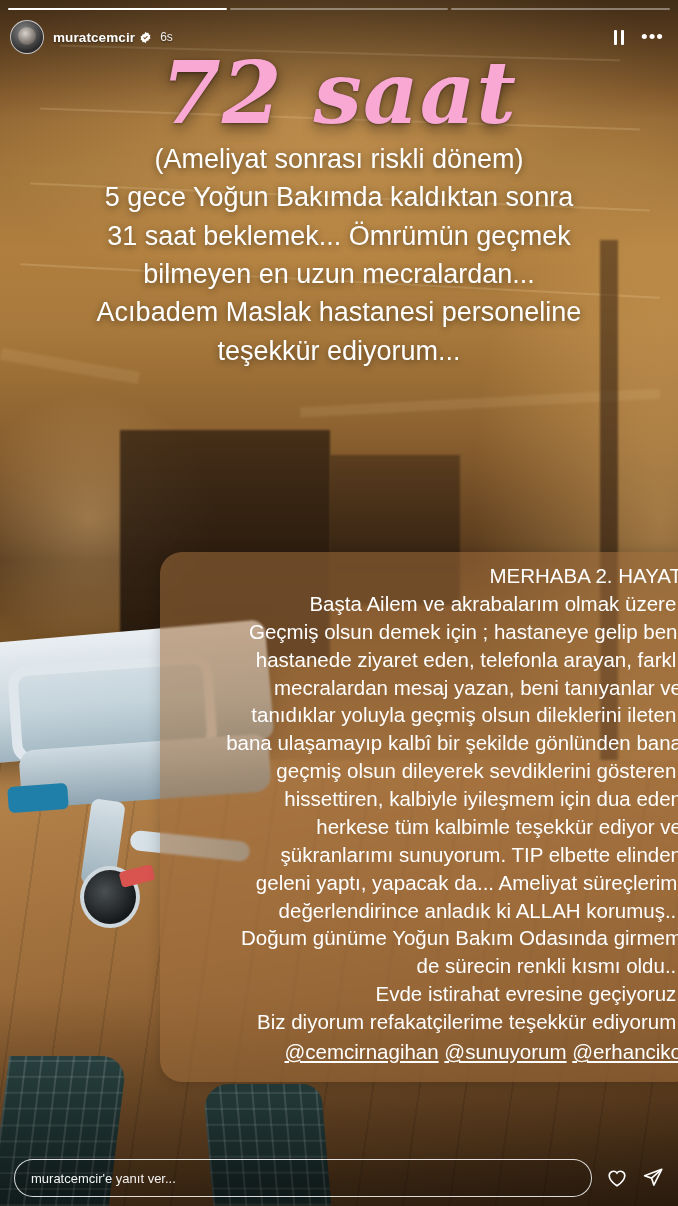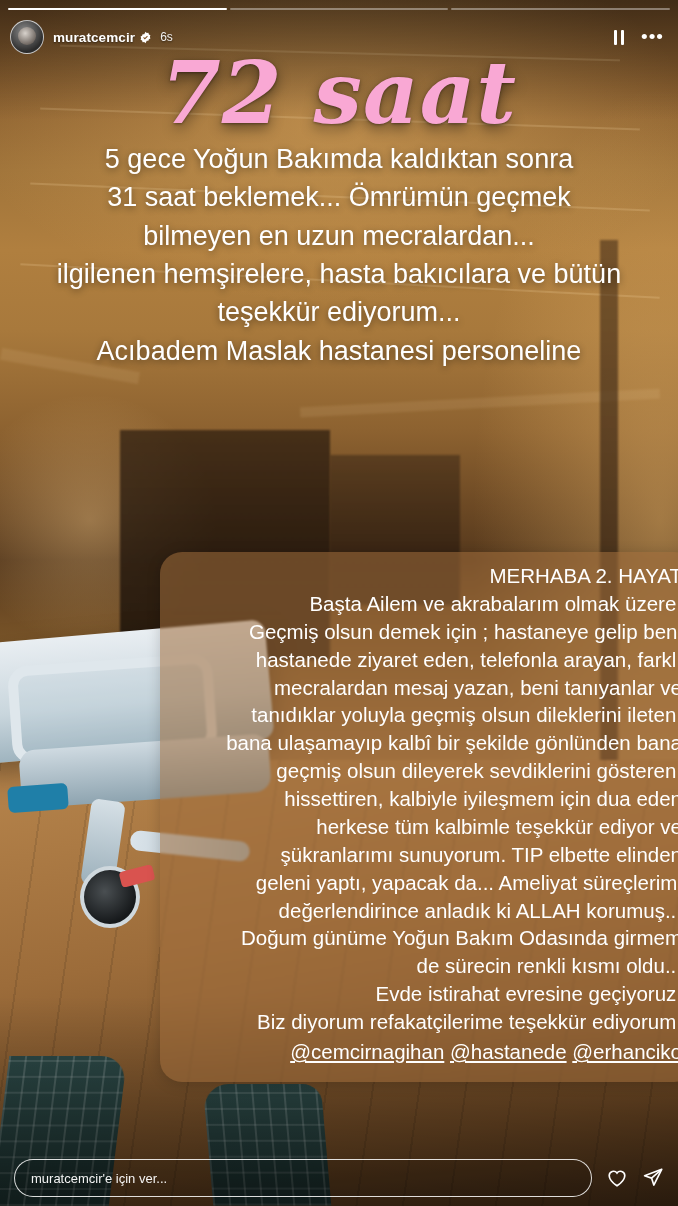--- a/index.html
+++ b/index.html
@@ -411,26 +411,26 @@
       <span class="pause-icon"></span>
       <span class="more-icon">•••</span>
     </div>
   </div>
 
   <div class="headline">
     <span>72 saat</span>
   </div>
 
   <div class="intro">
+    <p>(Ameliyat sonrası riskli dönem)</p>
     <p>5  gece Yoğun Bakımda kaldıktan sonra</p>
     <p>31 saat beklemek... Ömrümün geçmek</p>
     <p>bilmeyen en uzun mecralardan...</p>
-    <p>ilgilenen hemşirelere, hasta bakıcılara ve bütün</p>
+    <p>Acıbadem Maslak hastanesi personeline</p>
     <p>teşekkür ediyorum...</p>
-    <p>Acıbadem Maslak hastanesi personeline</p>
   </div>
 
   <div class="caption">
     <p>MERHABA 2. HAYAT</p>
     <p>Başta Ailem ve akrabalarım olmak üzere;</p>
     <p>Geçmiş olsun demek için ; hastaneye gelip beni</p>
     <p>hastanede ziyaret eden, telefonla arayan, farklı</p>
     <p>mecralardan mesaj yazan, beni tanıyanlar ve</p>
     <p>tanıdıklar yoluyla geçmiş olsun dileklerini ileten,</p>
     <p>bana ulaşamayıp kalbî bir şekilde gönlünden bana</p>
@@ -439,28 +439,28 @@
     <p>herkese tüm kalbimle teşekkür ediyor ve</p>
     <p>şükranlarımı sunuyorum. TIP elbette elinden</p>
     <p>geleni yaptı, yapacak da... Ameliyat süreçlerimi</p>
     <p>değerlendirince anladık ki ALLAH korumuş...</p>
     <p>Doğum günüme Yoğun Bakım Odasında girmem</p>
     <p>de sürecin renkli kısmı oldu...</p>
     <p>Evde istirahat evresine geçiyoruz.</p>
     <p>Biz diyorum refakatçilerime teşekkür ediyorum.</p>
     <p class="mentions">
       <span class="mention">@cemcirnagihan</span>
-      <span class="mention">@hastanede</span>
+      <span class="mention">@sunuyorum</span>
       <span class="mention">@erhanciko</span>
     </p>
   </div>
 
   <div class="bottombar">
     <div class="reply-box">
-      <span>muratcemcir'e için ver...</span>
+      <span>muratcemcir'e yanıt ver...</span>
     </div>
     <div class="bottom-icons">
       <svg class="ico" viewBox="0 0 24 24">
         <path fill="none" stroke="#ffffff" stroke-width="1.8" d="M12 20.5S3.5 15 3.5 9.2A4.7 4.7 0 0 1 12 6.6a4.7 4.7 0 0 1 8.5 2.6c0 5.8-8.5 11.3-8.5 11.3z"></path>
       </svg>
       <svg class="ico" viewBox="0 0 24 24">
         <path fill="none" stroke="#ffffff" stroke-width="1.8" stroke-linejoin="round" d="M21.5 2.5L2.8 9.6l7.6 2.5 2.5 7.6z"></path>
         <path fill="none" stroke="#ffffff" stroke-width="1.8" d="M10.4 12.1L21.5 2.5"></path>
       </svg>
     </div>

